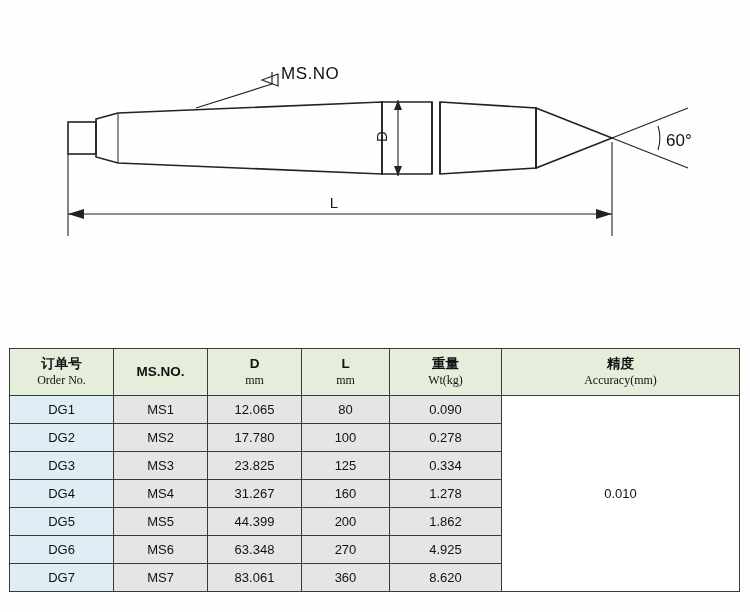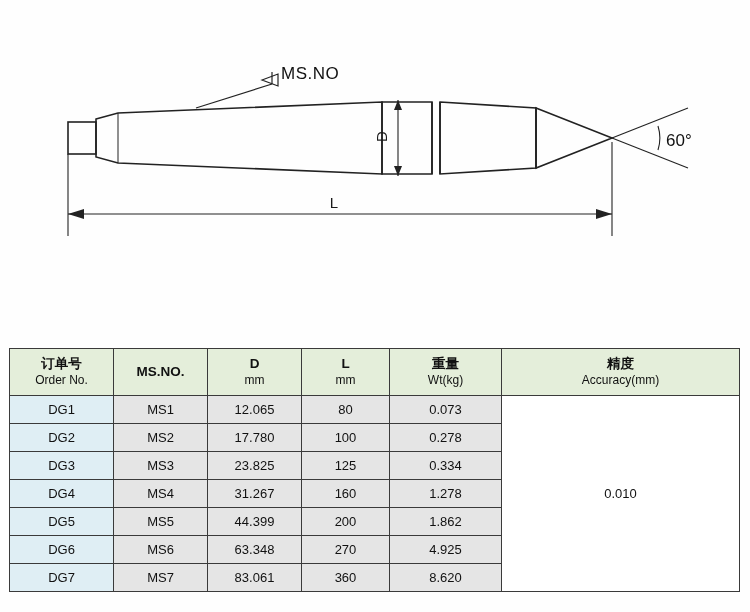--- a/index.html
+++ b/index.html
@@ -77,20 +77,21 @@
     display: block;
     font-size: 13.5px;
     font-weight: bold;
     line-height: 1.35;
   }
   .hdr-en {
     display: block;
     font-size: 12px;
     font-weight: normal;
     line-height: 1.3;
+    font-family: Liberation Serif, serif;
   }
   #spec-table tbody td {
     height: 25px;
     font-size: 13px;
     padding: 1px 0;
   }
   td.col-order {
     background: #dfeef4;
     margin-top: 8px;
   }
@@ -206,21 +207,21 @@
           <span class="hdr-en">Accuracy(mm)</span>
         </th>
       </tr>
     </thead>
     <tbody>
       <tr>
         <td class="col-order">DG1</td>
         <td>MS1</td>
         <td>12.065</td>
         <td>80</td>
-        <td>0.073</td>
+        <td>0.090</td>
         <td class="col-accuracy" rowspan="7">0.010</td>
       </tr>
       <tr>
         <td class="col-order">DG2</td>
         <td>MS2</td>
         <td>17.780</td>
         <td>100</td>
         <td>0.278</td>
       </tr>
       <tr>

